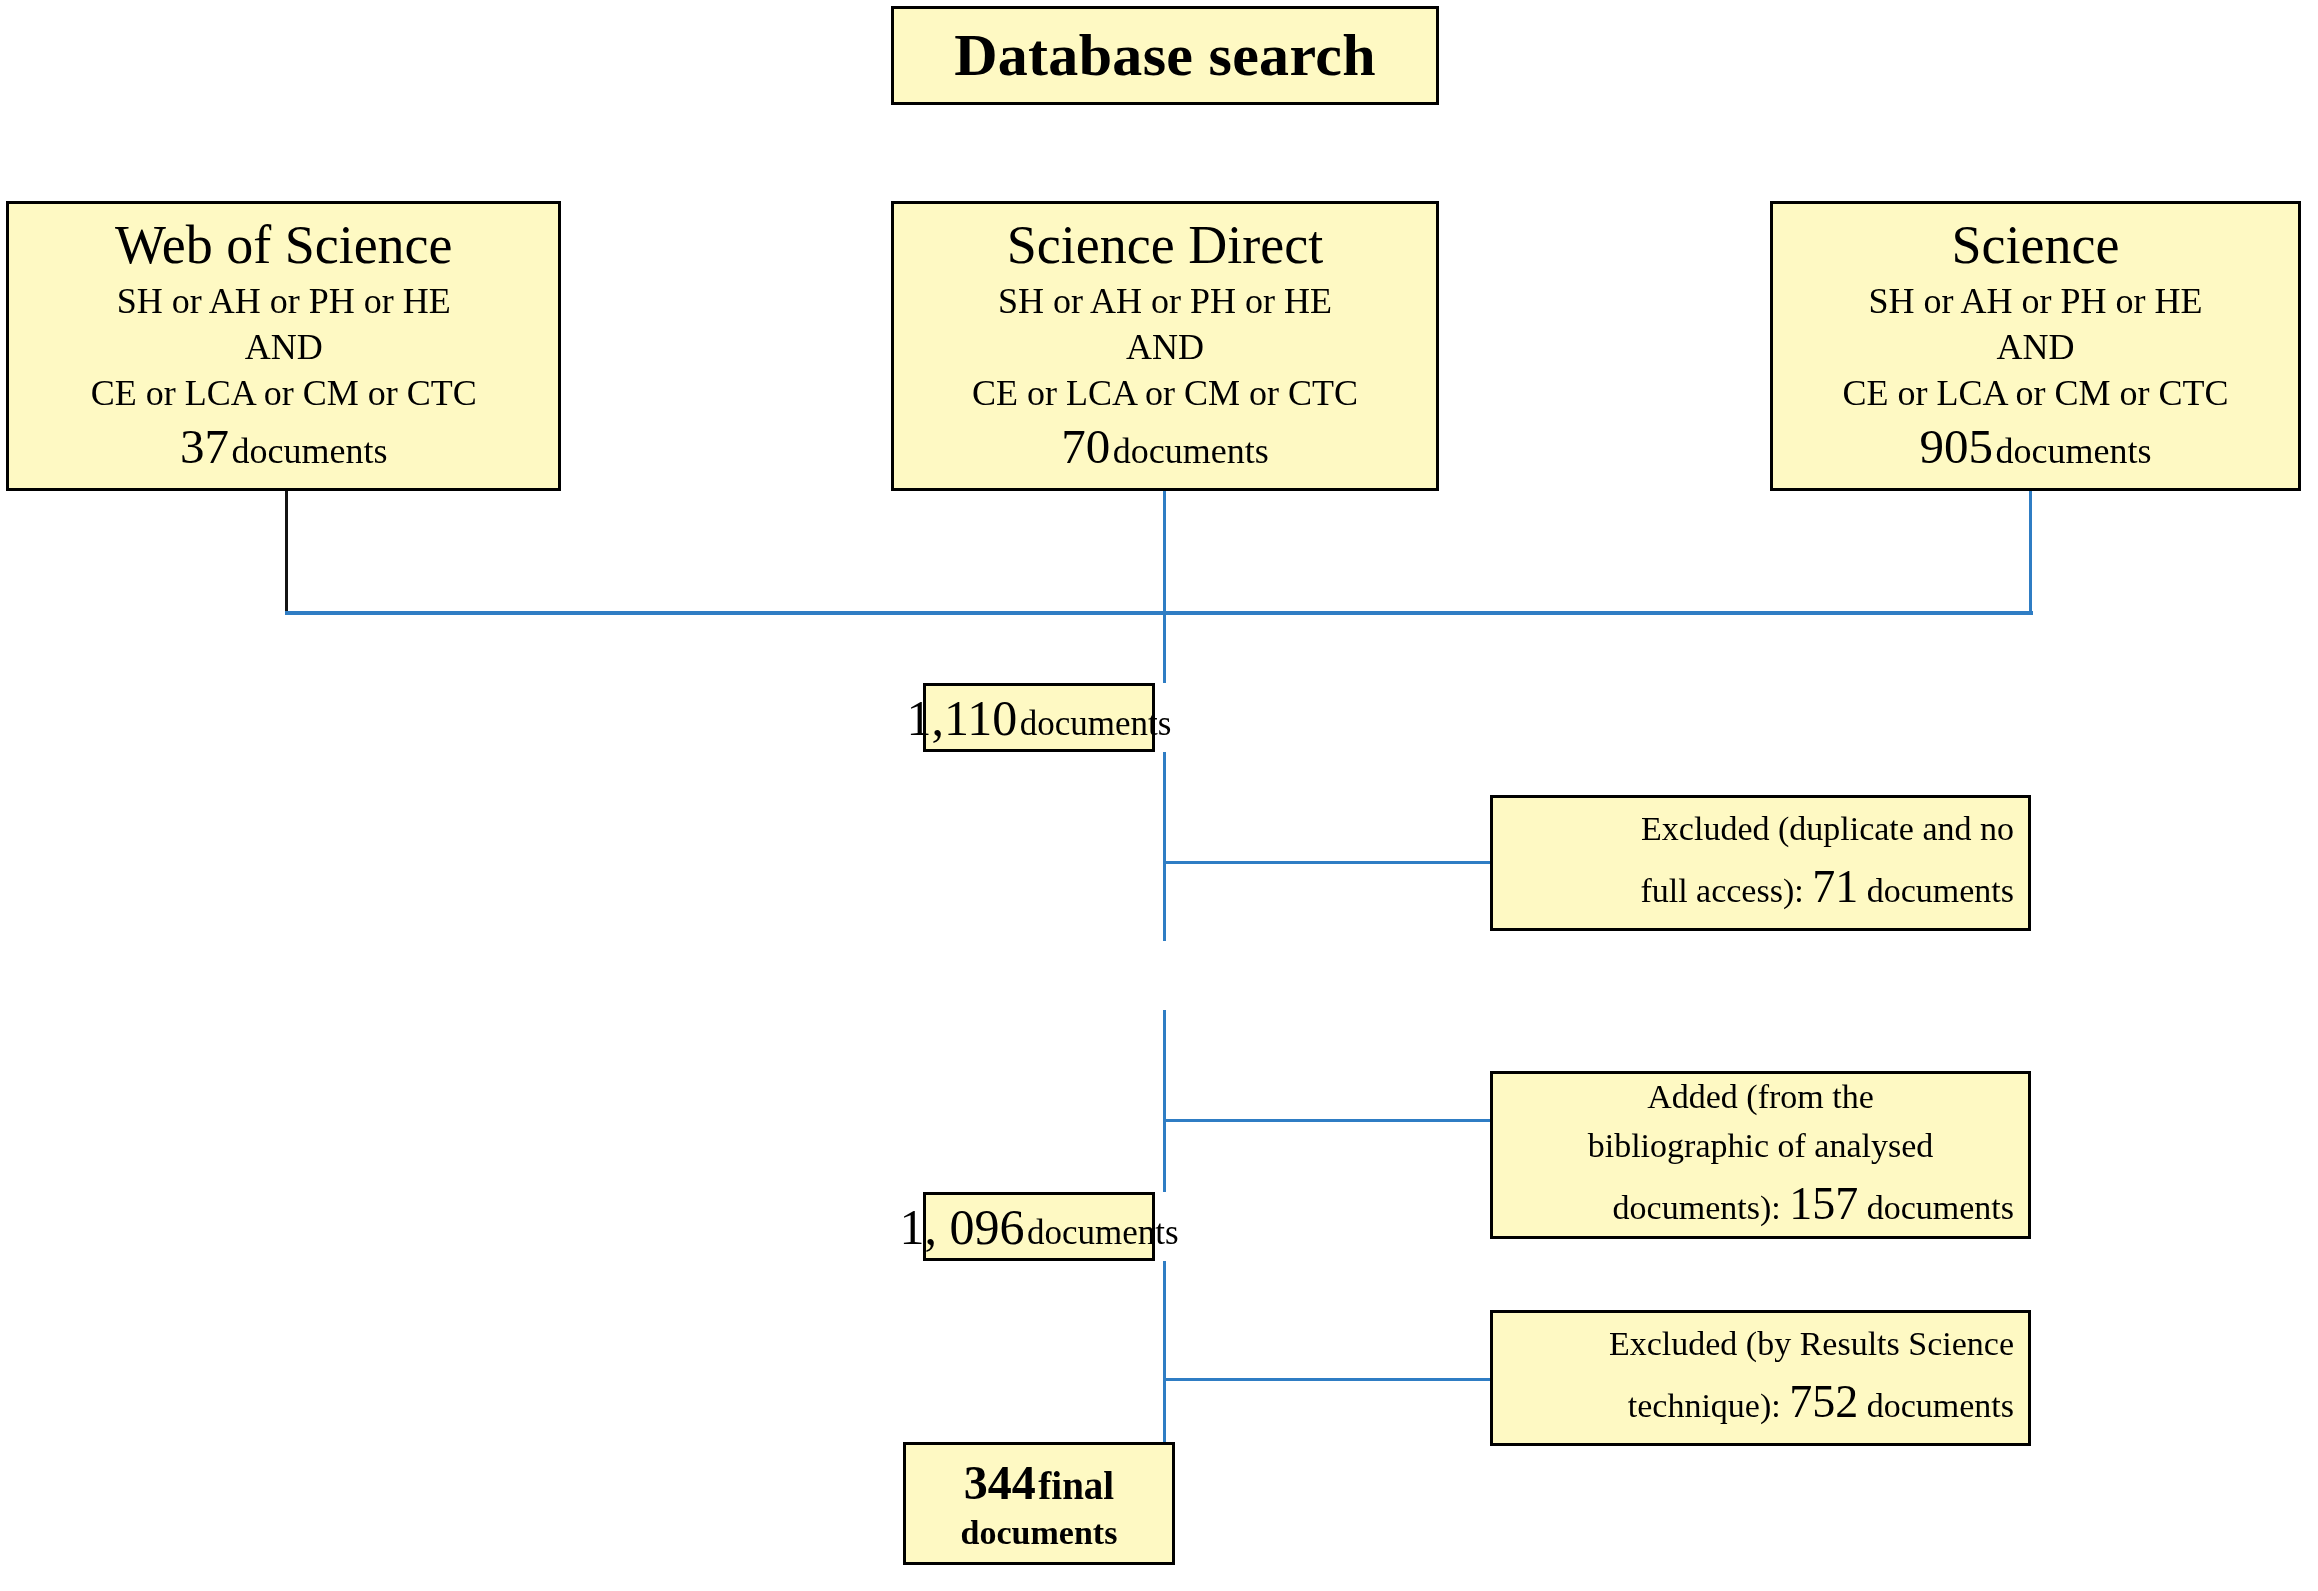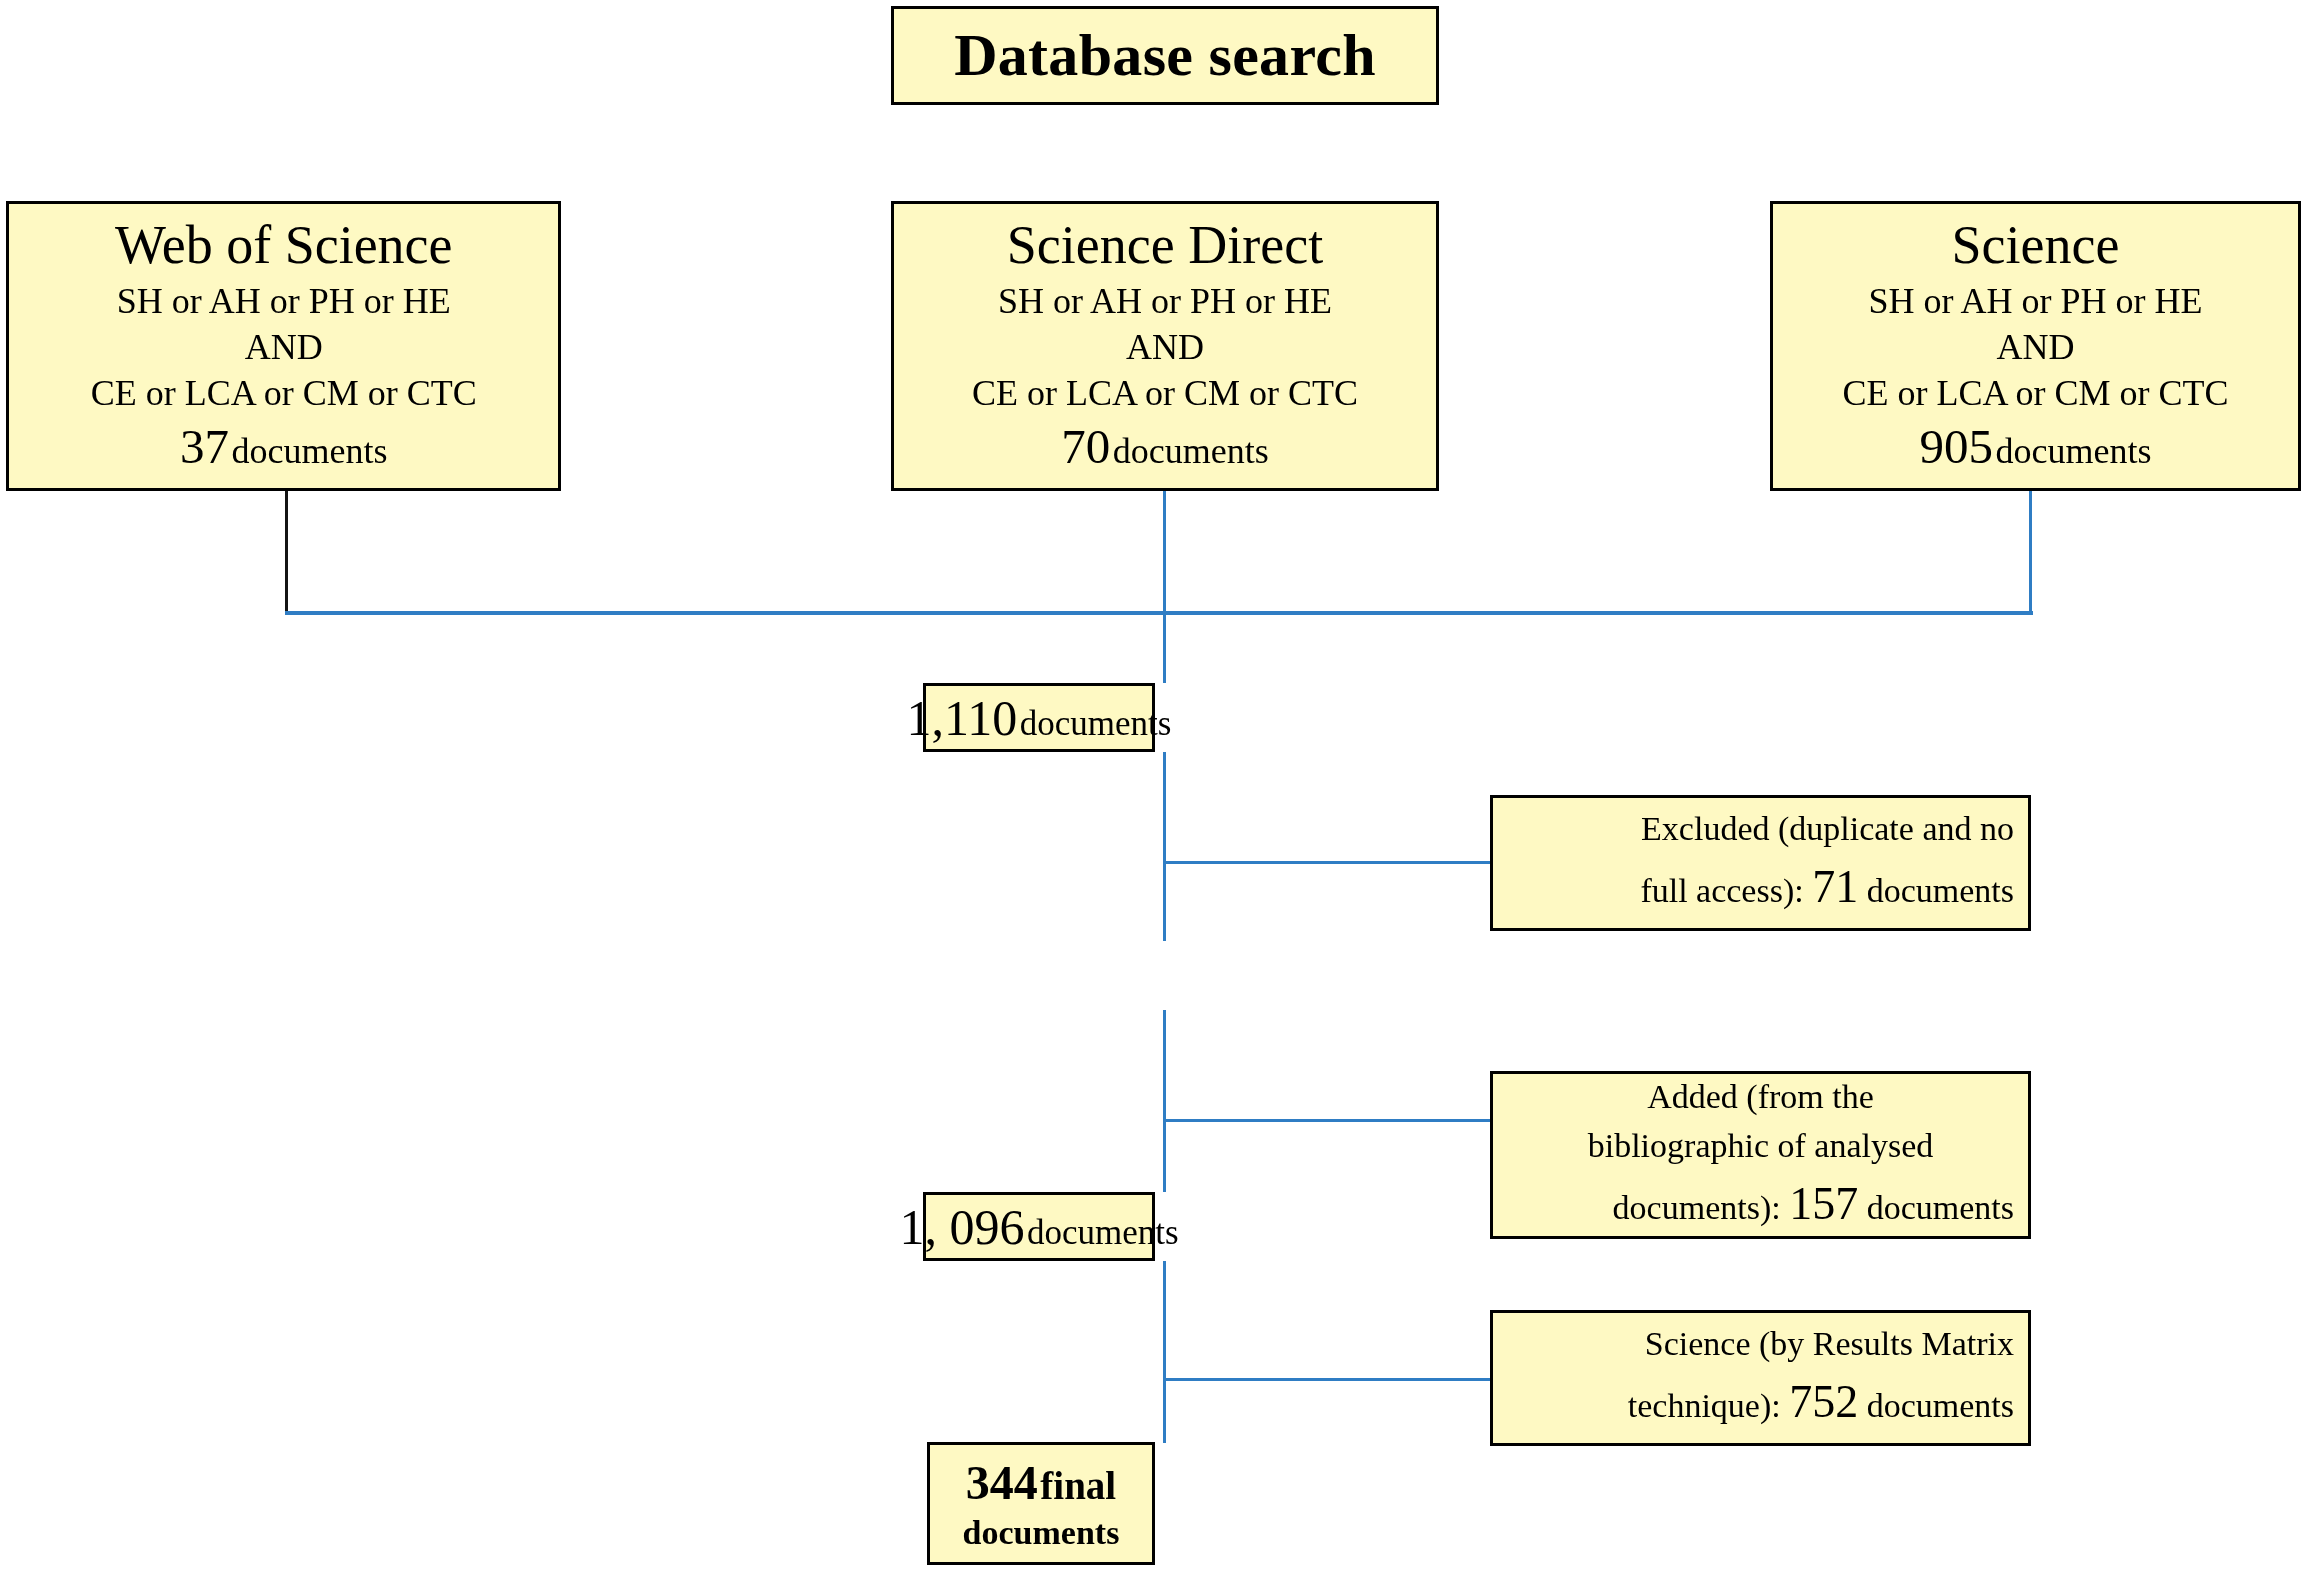--- a/index.html
+++ b/index.html
@@ -88,23 +88,23 @@
   #stage-box-0 { top: 683px; height: 69px; }
   #stage-box-1 { top: 941px; height: 69px; }
   #stage-box-2 { top: 1192px; height: 69px; }
 
   .stage-line { white-space: nowrap; text-align: center; }
   .stage-num  { font-size: 50px; }
   .stage-word { font-size: 35px; }
 
   
   #final-box {
-    left: 927px;
+    left: 903px;
     top: 1442px;
-    width: 228px;
+    width: 272px;
     height: 123px;
     align-items: center;
     justify-content: center;
   }
   #final-box .final-line-1 { white-space: nowrap; text-align: center; }
   #final-box .final-num  { font-size: 48px; font-weight: bold; }
   #final-box .final-word { font-size: 39px; font-weight: bold; }
   #final-box .final-line-2 {
     font-size: 34px;
     font-weight: bold;
@@ -237,21 +237,21 @@
     <div class="note-line center">Added (from the</div>
     <div class="note-line center">bibliographic of analysed</div>
     <div class="note-line">
       <span>documents):</span>
       <span class="note-num">157</span>
       <span>documents</span>
     </div>
   </div>
 
   <div class="box note-box" id="note-box-2">
-    <div class="note-line">Science (by Results Matrix</div>
+    <div class="note-line">Excluded (by Results Science</div>
     <div class="note-line">
       <span>technique):</span>
       <span class="note-num">752</span>
       <span>documents</span>
     </div>
   </div>
 
 </div>
 
 

